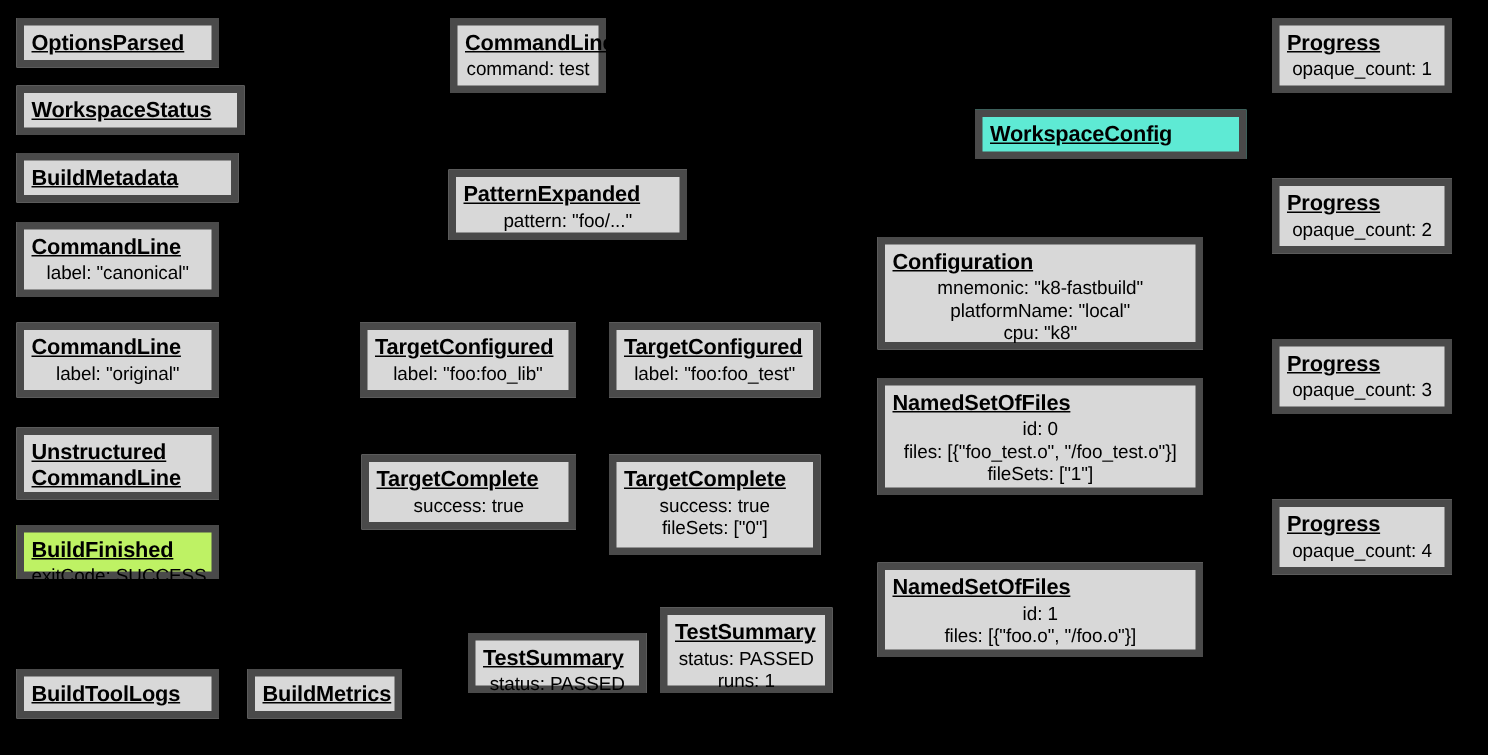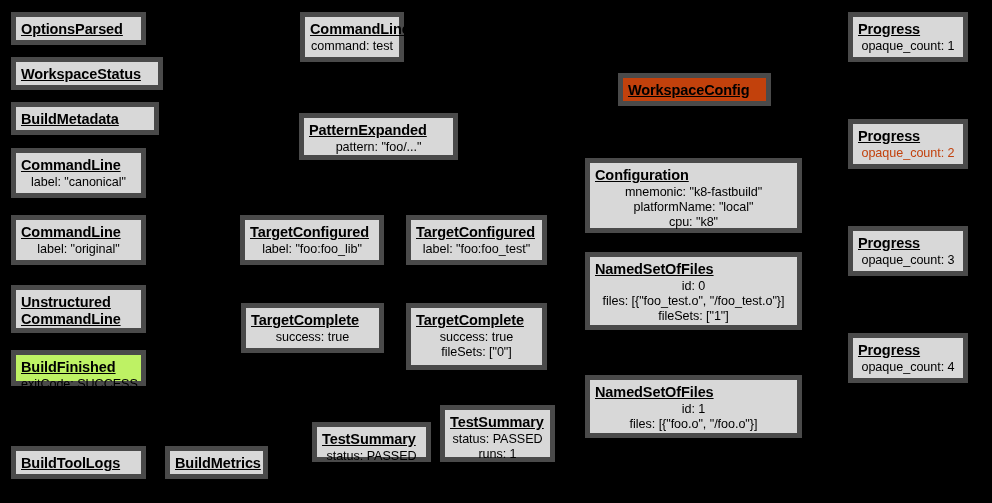--- a/index.html
+++ b/index.html
@@ -139,21 +139,21 @@
         <span class="field" style="color: rgb(0, 0, 0);">status: PASSED</span>
       </span>
     </div>
     <div class="node" style="left: 440px; top: 405px; width: 115px; height: 57px; background: rgb(216, 216, 216); border-color: rgb(74, 74, 74);">
       <span class="node-title" style="color: rgb(0, 0, 0);">TestSummary</span>
       <span class="node-fields">
         <span class="field" style="color: rgb(0, 0, 0);">status: PASSED</span>
         <span class="field" style="color: rgb(0, 0, 0);">runs: 1</span>
       </span>
     </div>
-    <div class="node" style="left: 618px; top: 73px; width: 153px; height: 31px; background: #c2410c; border-color: rgb(74, 74, 74);">
+    <div class="node" style="left: 650px; top: 73px; width: 181px; height: 31px; background: #5eead4; border-color: rgb(74, 74, 74);">
       <span class="node-title" style="color: rgb(0, 0, 0);">WorkspaceConfig</span>
       <span class="node-fields"></span>
     </div>
     <div class="node" style="left: 585px; top: 158px; width: 217px; height: 75px; background: rgb(216, 216, 216); border-color: rgb(74, 74, 74);">
       <span class="node-title" style="color: rgb(0, 0, 0);">Configuration</span>
       <span class="node-fields">
         <span class="field" style="color: rgb(0, 0, 0);">mnemonic: "k8-fastbuild"</span>
         <span class="field" style="color: rgb(0, 0, 0);">platformName: "local"</span>
         <span class="field" style="color: rgb(0, 0, 0);">cpu: "k8"</span>
       </span>
@@ -175,21 +175,21 @@
     </div>
     <div class="node" style="left: 848px; top: 12px; width: 120px; height: 50px; background: rgb(216, 216, 216); border-color: rgb(74, 74, 74);">
       <span class="node-title" style="color: rgb(0, 0, 0);">Progress</span>
       <span class="node-fields">
         <span class="field" style="color: rgb(0, 0, 0);">opaque_count: 1</span>
       </span>
     </div>
     <div class="node" style="left: 848px; top: 119px; width: 120px; height: 50px; background: rgb(216, 216, 216); border-color: rgb(74, 74, 74);">
       <span class="node-title" style="color: rgb(0, 0, 0);">Progress</span>
       <span class="node-fields">
-        <span class="field" style="color: #c2410c;">opaque_count: 2</span>
+        <span class="field" style="color: #000000;">opaque_count: 2</span>
       </span>
     </div>
     <div class="node" style="left: 848px; top: 226px; width: 120px; height: 50px; background: rgb(216, 216, 216); border-color: rgb(74, 74, 74);">
       <span class="node-title" style="color: rgb(0, 0, 0);">Progress</span>
       <span class="node-fields">
         <span class="field" style="color: rgb(0, 0, 0);">opaque_count: 3</span>
       </span>
     </div>
     <div class="node" style="left: 848px; top: 333px; width: 120px; height: 50px; background: rgb(216, 216, 216); border-color: rgb(74, 74, 74);">
       <span class="node-title" style="color: rgb(0, 0, 0);">Progress</span>

